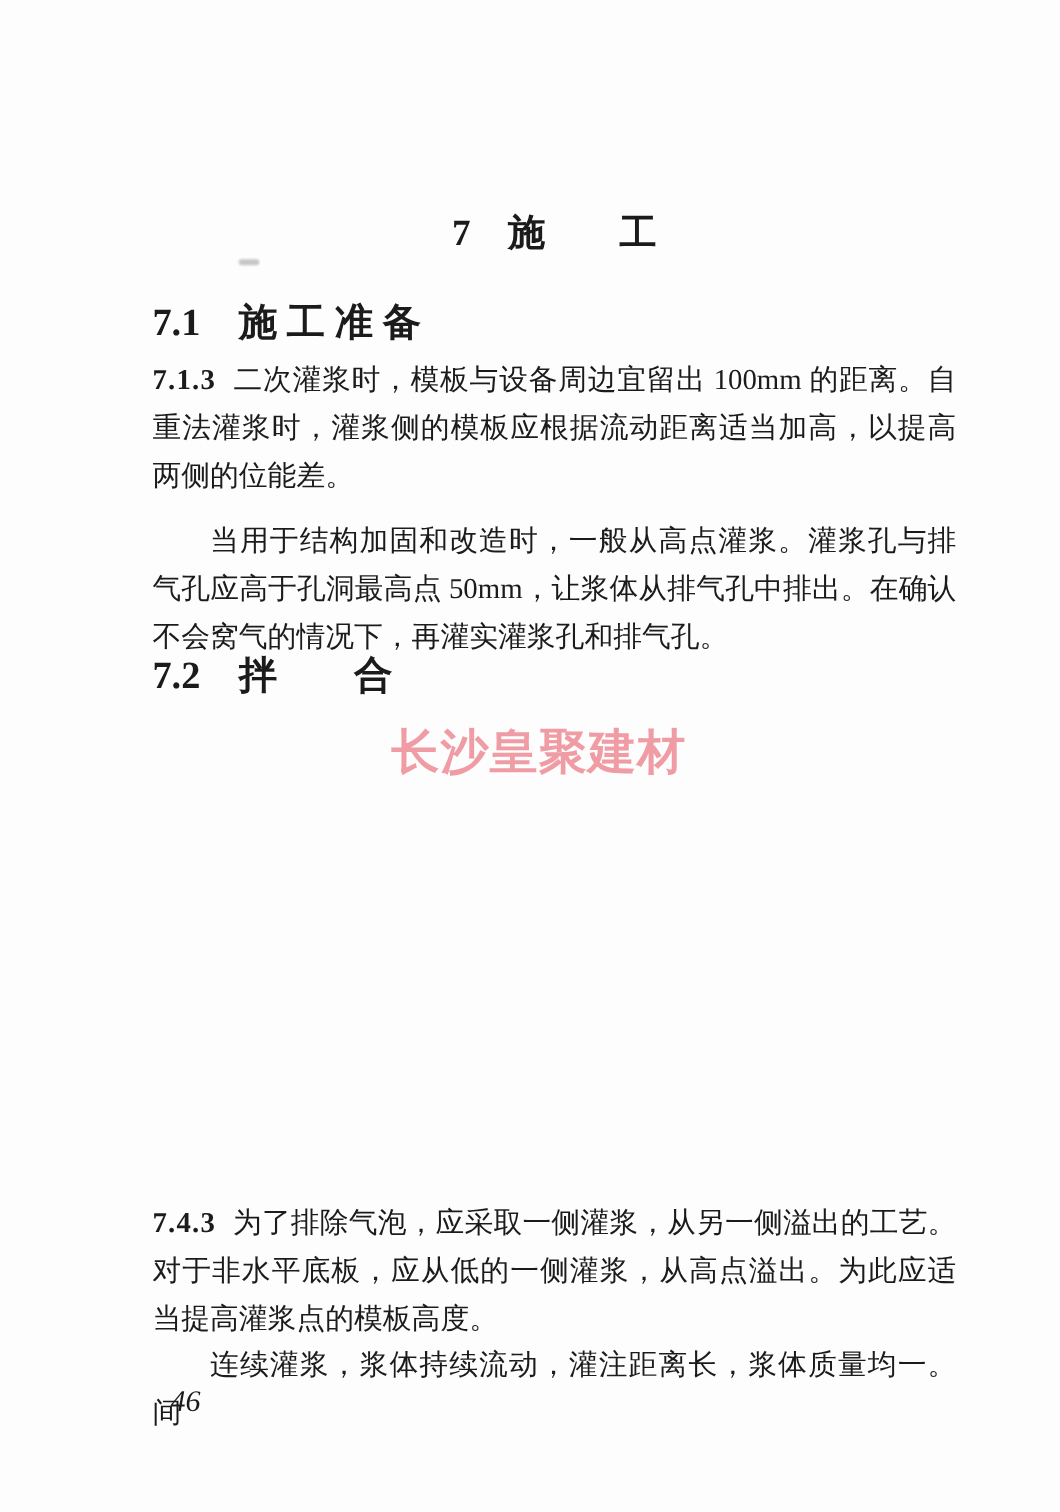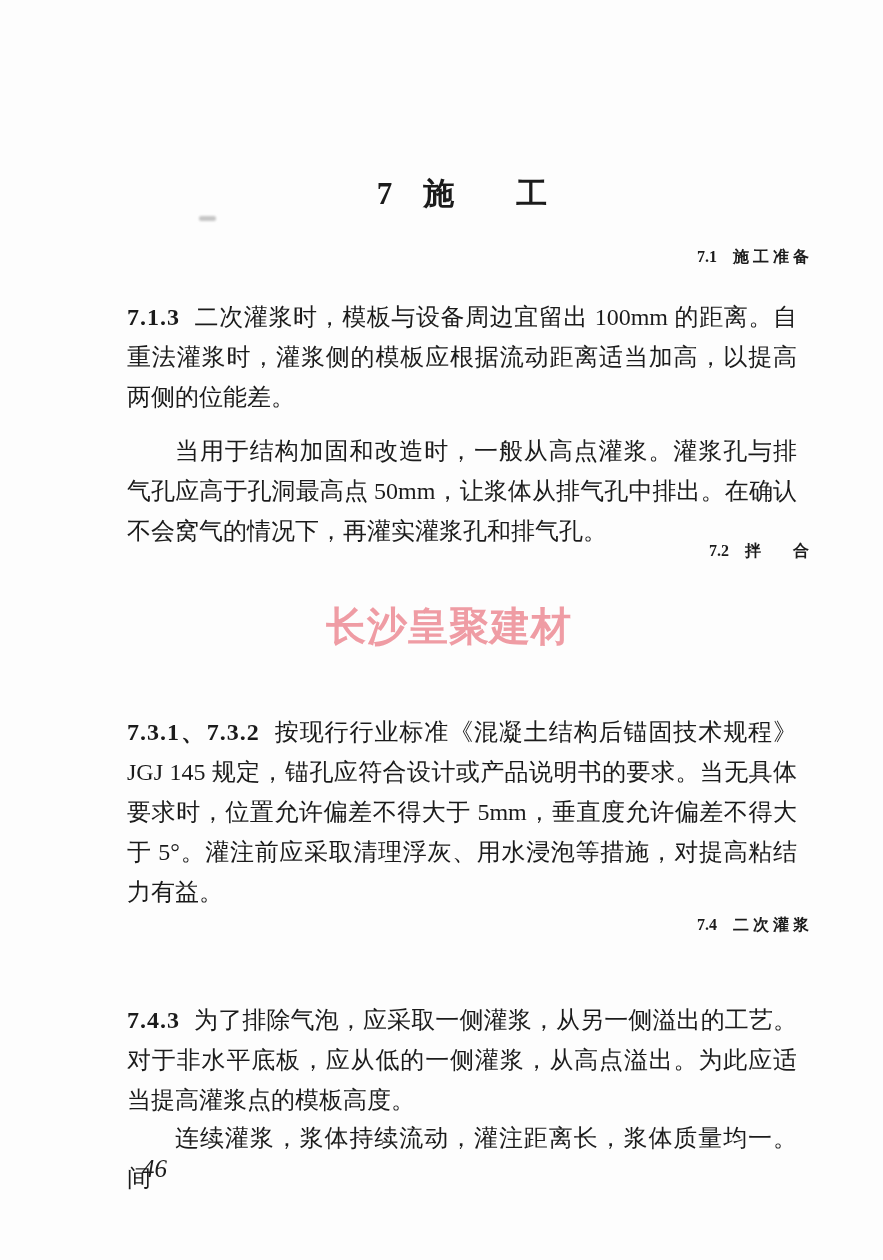--- a/index.html
+++ b/index.html
@@ -48,26 +48,26 @@
     width: 670px;
     top: 173px;
     margin: 0;
     font-size: 31px;
     font-weight: 700;
     text-align: center;
     white-space: pre;
   }
   .sec-heading {
     position: absolute;
-    left: 139px;
+    left: 127px;
     width: 670px;
     margin: 0;
-    font-size: 16px;
+    font-size: 32px;
     font-weight: 700;
-    text-align: right;
+    text-align: left;
     white-space: pre;
   }
   .h-71 { top: 247px; }
   .h-72 { top: 541px; }
   .h-73 { top: 665px; }
   .h-74 { top: 915px; }
 
   .para {
     position: absolute;
     left: 127px;
@@ -117,23 +117,21 @@
     <h2 class="sec-heading h-71">7.1　施 工 准 备</h2>
 
     <p class="para p-713"><span class="para-label">7.1.3</span><span>二次灌浆时，模板与设备周边宜留出 100mm 的距离。自重法灌浆时，灌浆侧的模板应根据流动距离适当加高，以提高两侧的位能差。</span></p>
 
     <p class="para indent p-ind1"><span>当用于结构加固和改造时，一般从高点灌浆。灌浆孔与排气孔应高于孔洞最高点 50mm，让浆体从排气孔中排出。在确认不会窝气的情况下，再灌实灌浆孔和排气孔。</span></p>
 
     <h2 class="sec-heading h-72">7.2　拌　　合</h2>
 
 
 
-    <p class="para p-731"><span class="para-label">7.3.1、7.3.2</span><span>按现行行业标准《混凝土结构后锚固技术规程》JGJ 145 规定，锚孔应符合设计或产品说明书的要求。当无具体要求时，位置允许偏差不得大于 5mm，垂直度允许偏差不得大于 5°。灌注前应采取清理浮灰、用水浸泡等措施，对提高粘结力有益。</span></p>
 
-    <h2 class="sec-heading h-74">7.4　二 次 灌 浆</h2>
 
     <p class="para p-743"><span class="para-label">7.4.3</span><span>为了排除气泡，应采取一侧灌浆，从另一侧溢出的工艺。对于非水平底板，应从低的一侧灌浆，从高点溢出。为此应适当提高灌浆点的模板高度。</span></p>
 
     <p class="para indent p-ind2"><span>连续灌浆，浆体持续流动，灌注距离长，浆体质量均一。间</span></p>
 
     <div class="page-number">46</div>
 
   </div>
 </div>
 

